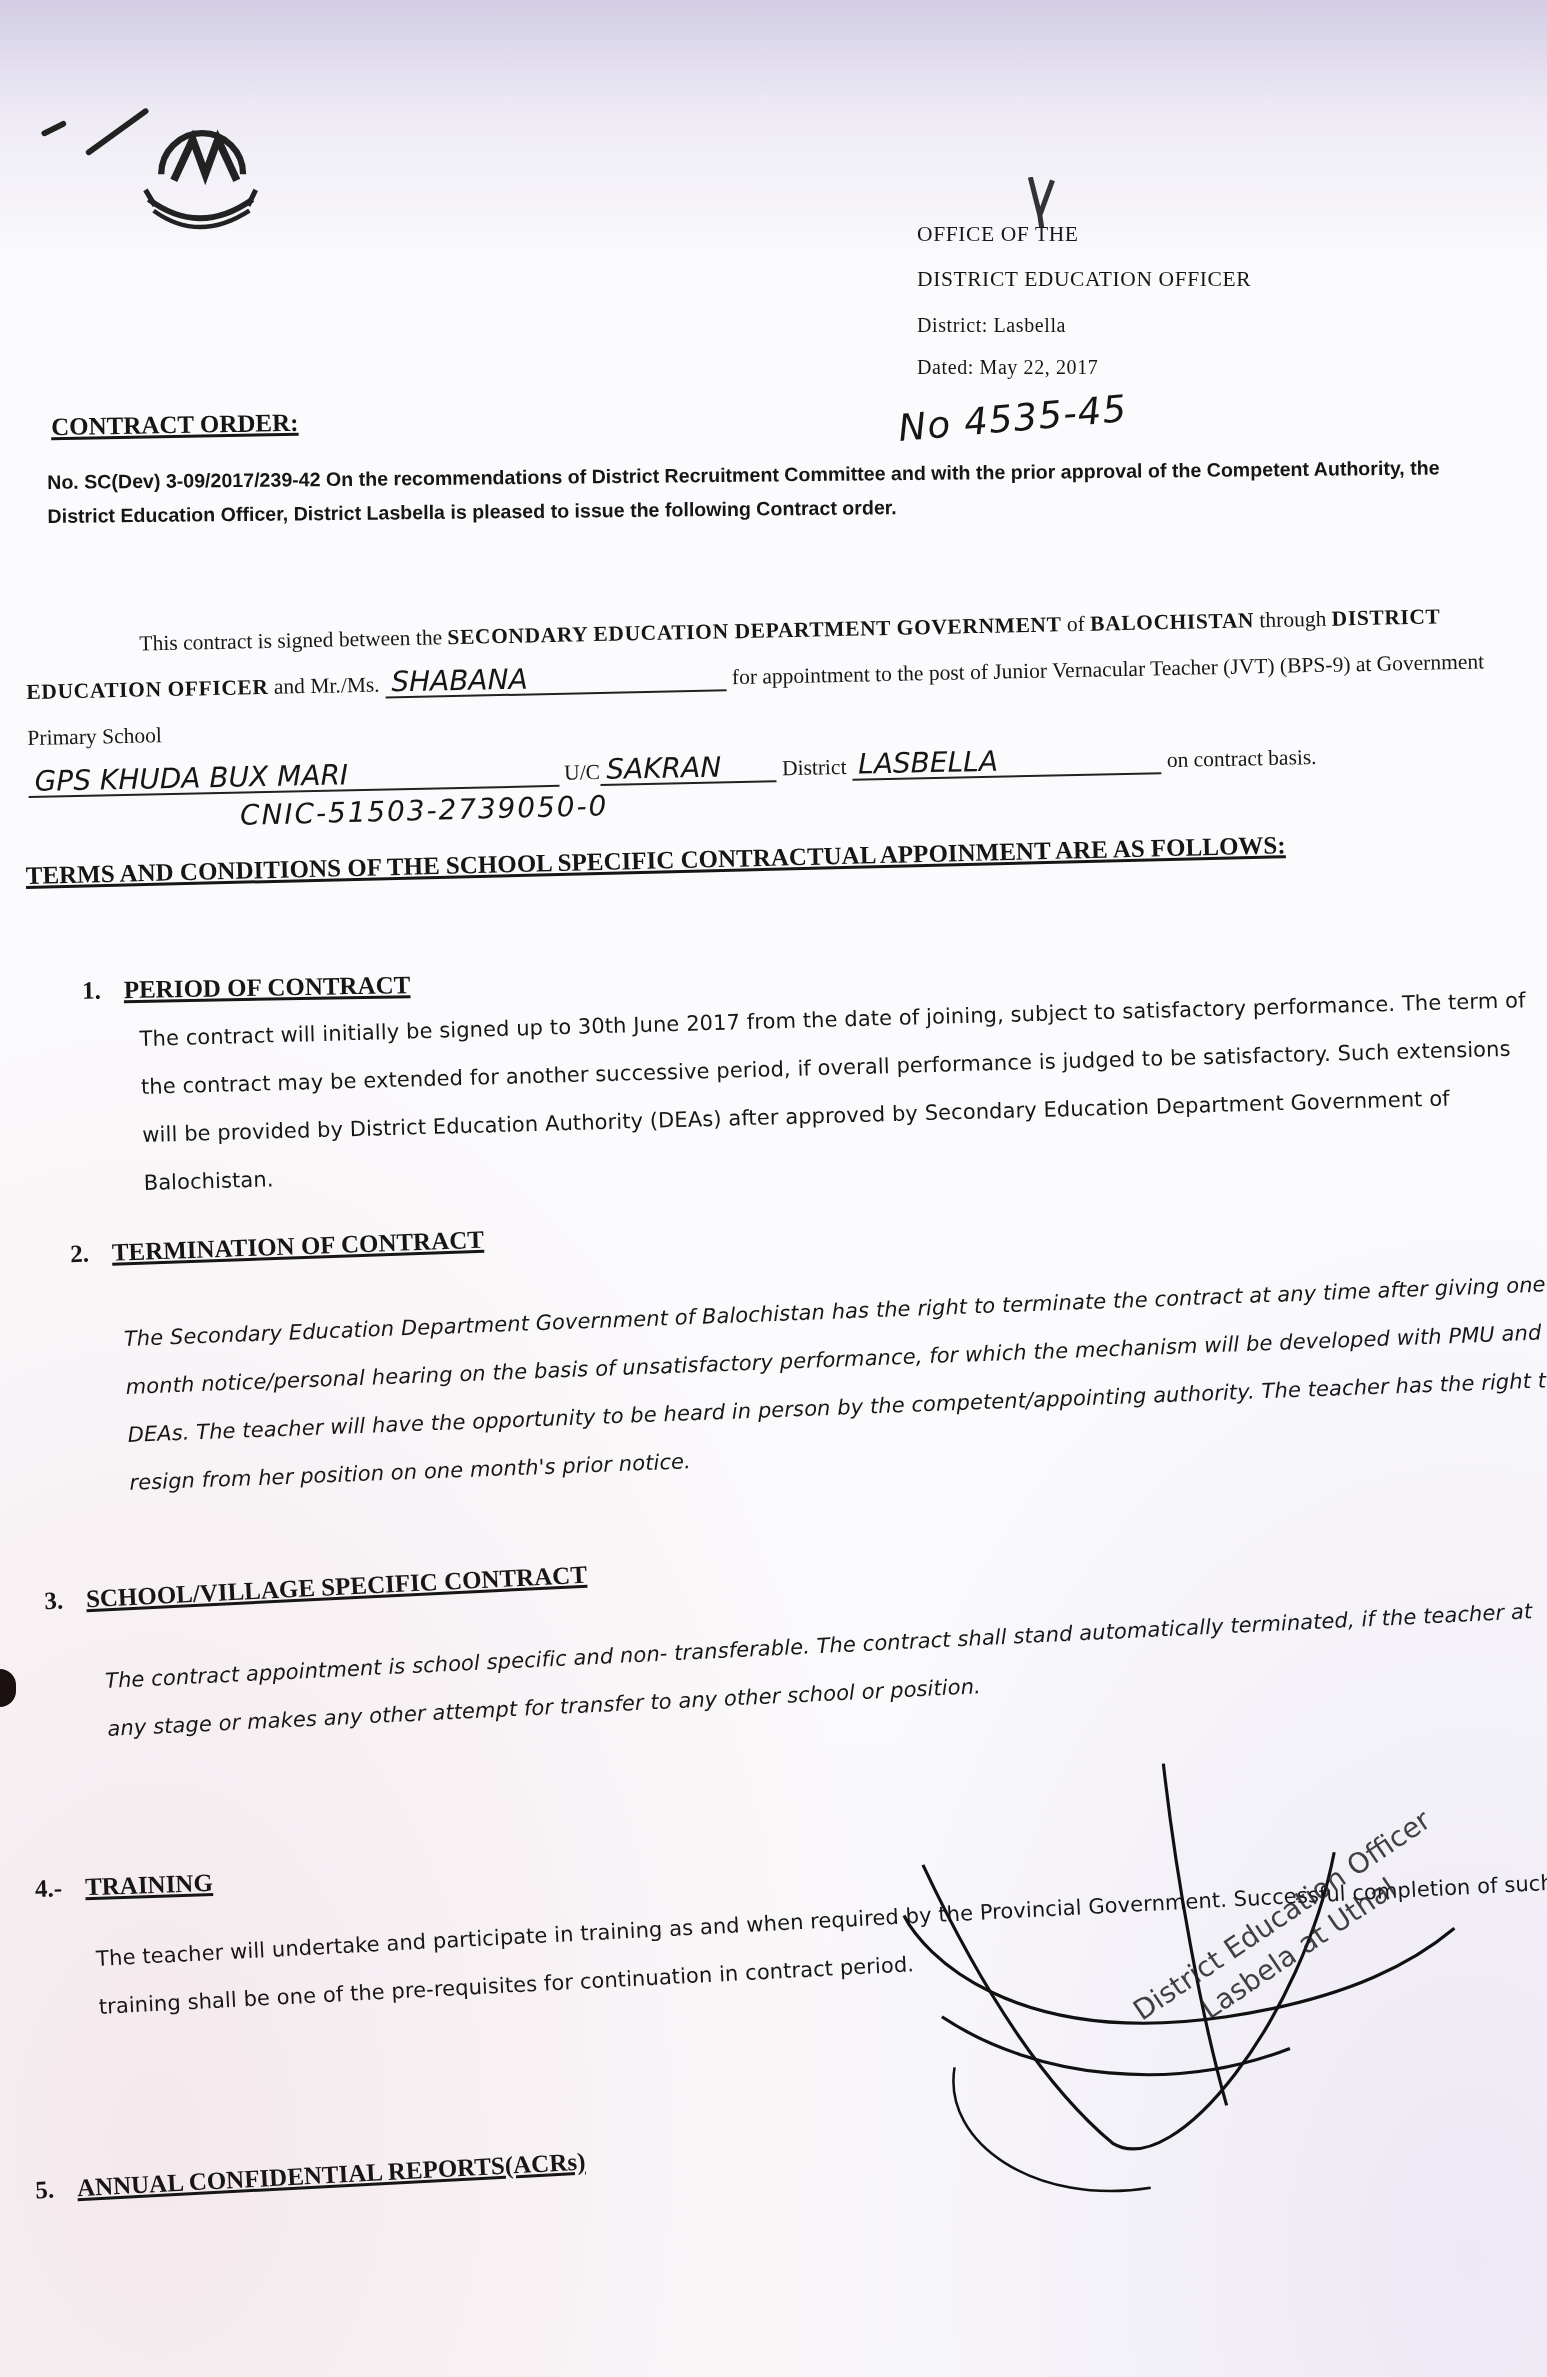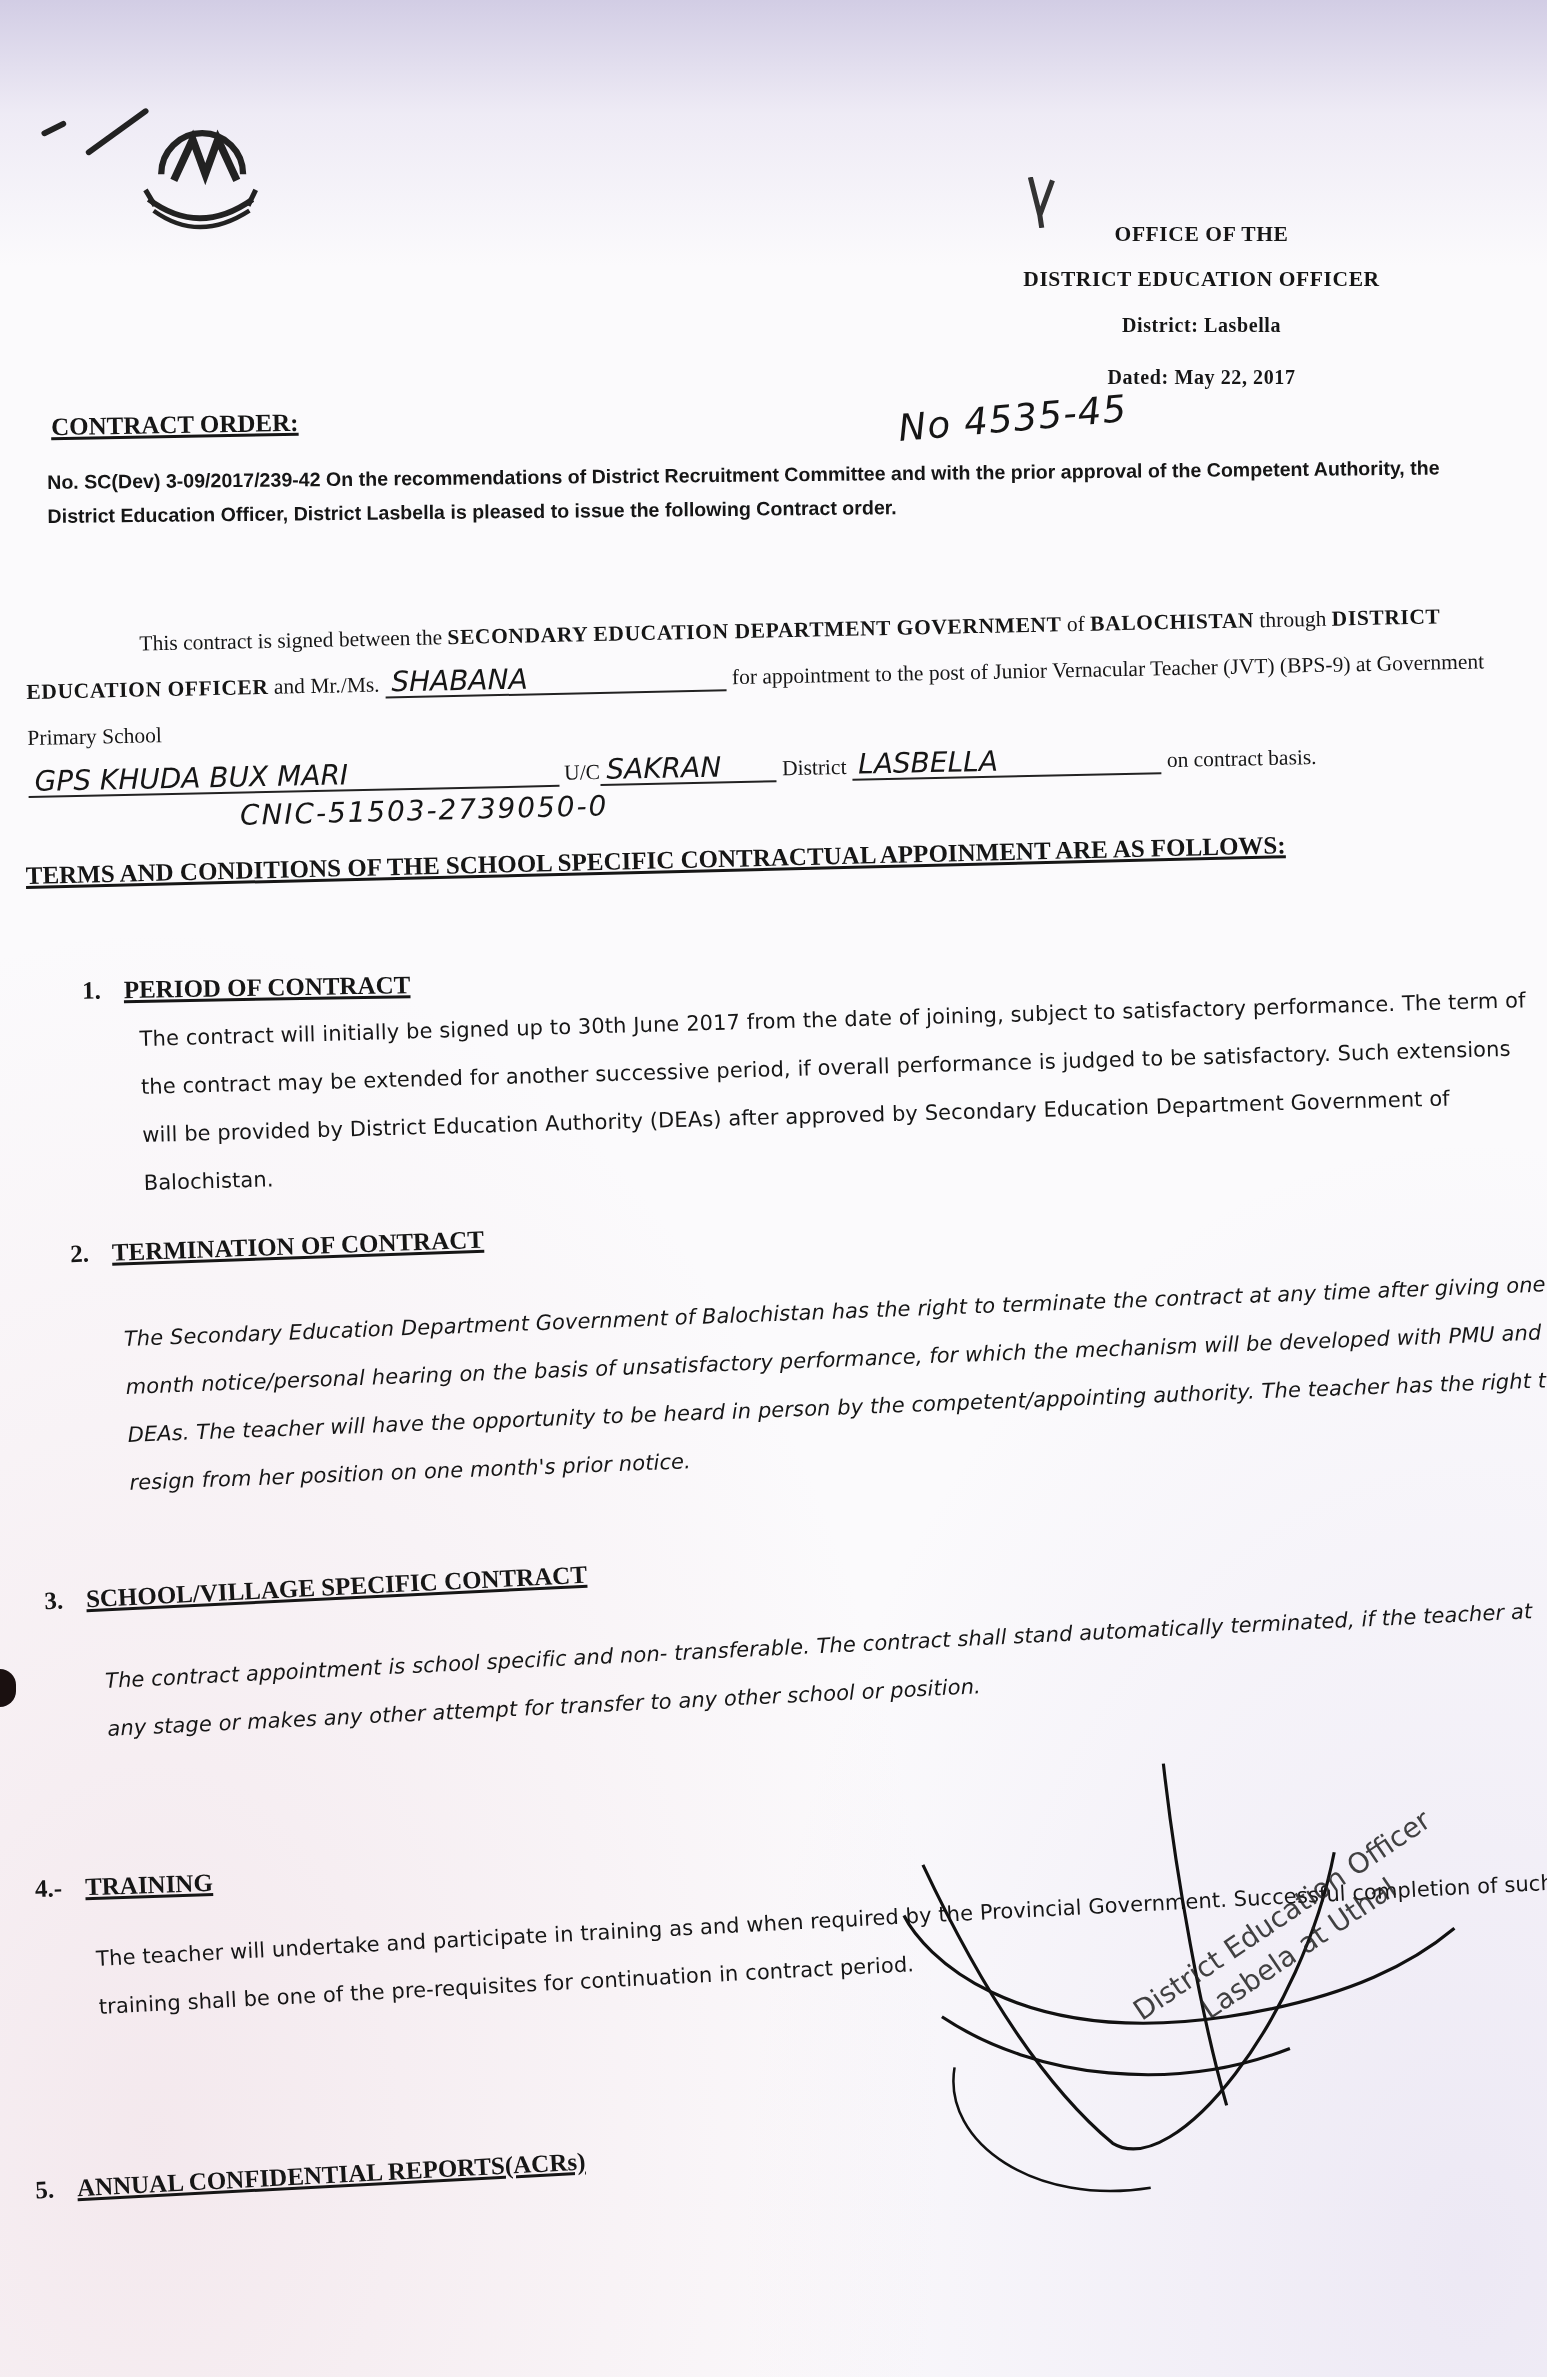--- a/index.html
+++ b/index.html
@@ -18,28 +18,28 @@
       radial-gradient(ellipse at 95% 95%, rgba(210,200,230,0.35), rgba(255,255,255,0) 35%),
       #fbfafc;
   }
   .abs { position: absolute; }
   .logo {
     left: 136px; top: 111px; width: 126px; height: 120px;
   }
   .tick-mark { left: 38px; top: 89px; width: 114px; height: 76px; }
   .emblem-top { left: 1024px; top: 177px; width: 38px; height: 51px; }
   .office-block {
-    left: 917px; top: 224px; width: 569px; text-align: center;
-    font-family: "Liberation Serif", serif; font-weight: bold;
+    left: 917px; top: 224px; width: 569px; 
+    font-family: "Liberation Serif", serif; font-weight: normal;
     letter-spacing: 0.6px;
   }
   .office-block div { line-height: 1; }
   .ob1 { font-size: 21.5px; margin-left: 0px; margin-bottom: 23px; }
   .ob2 { font-size: 21.5px; margin-bottom: 25px; }
-  .ob3 { font-size: 20px; margin-bottom: 32px; }
+  .ob3 { font-size: 20px; margin-bottom: 22px; }
   .ob4 { font-size: 20px; }
   .ref-hand {
     left: 898px; top: 397px; font-family: "DejaVu Sans", sans-serif;
     font-size: 37px; font-style: italic; transform: rotate(-5deg);
     letter-spacing: 1.3px;
   }
   .heading-contract {
     left: 51px; top: 411px; font-size: 25px; font-weight: bold;
     text-decoration: underline; text-decoration-thickness: 2.5px;
     transform: rotate(-1deg);

